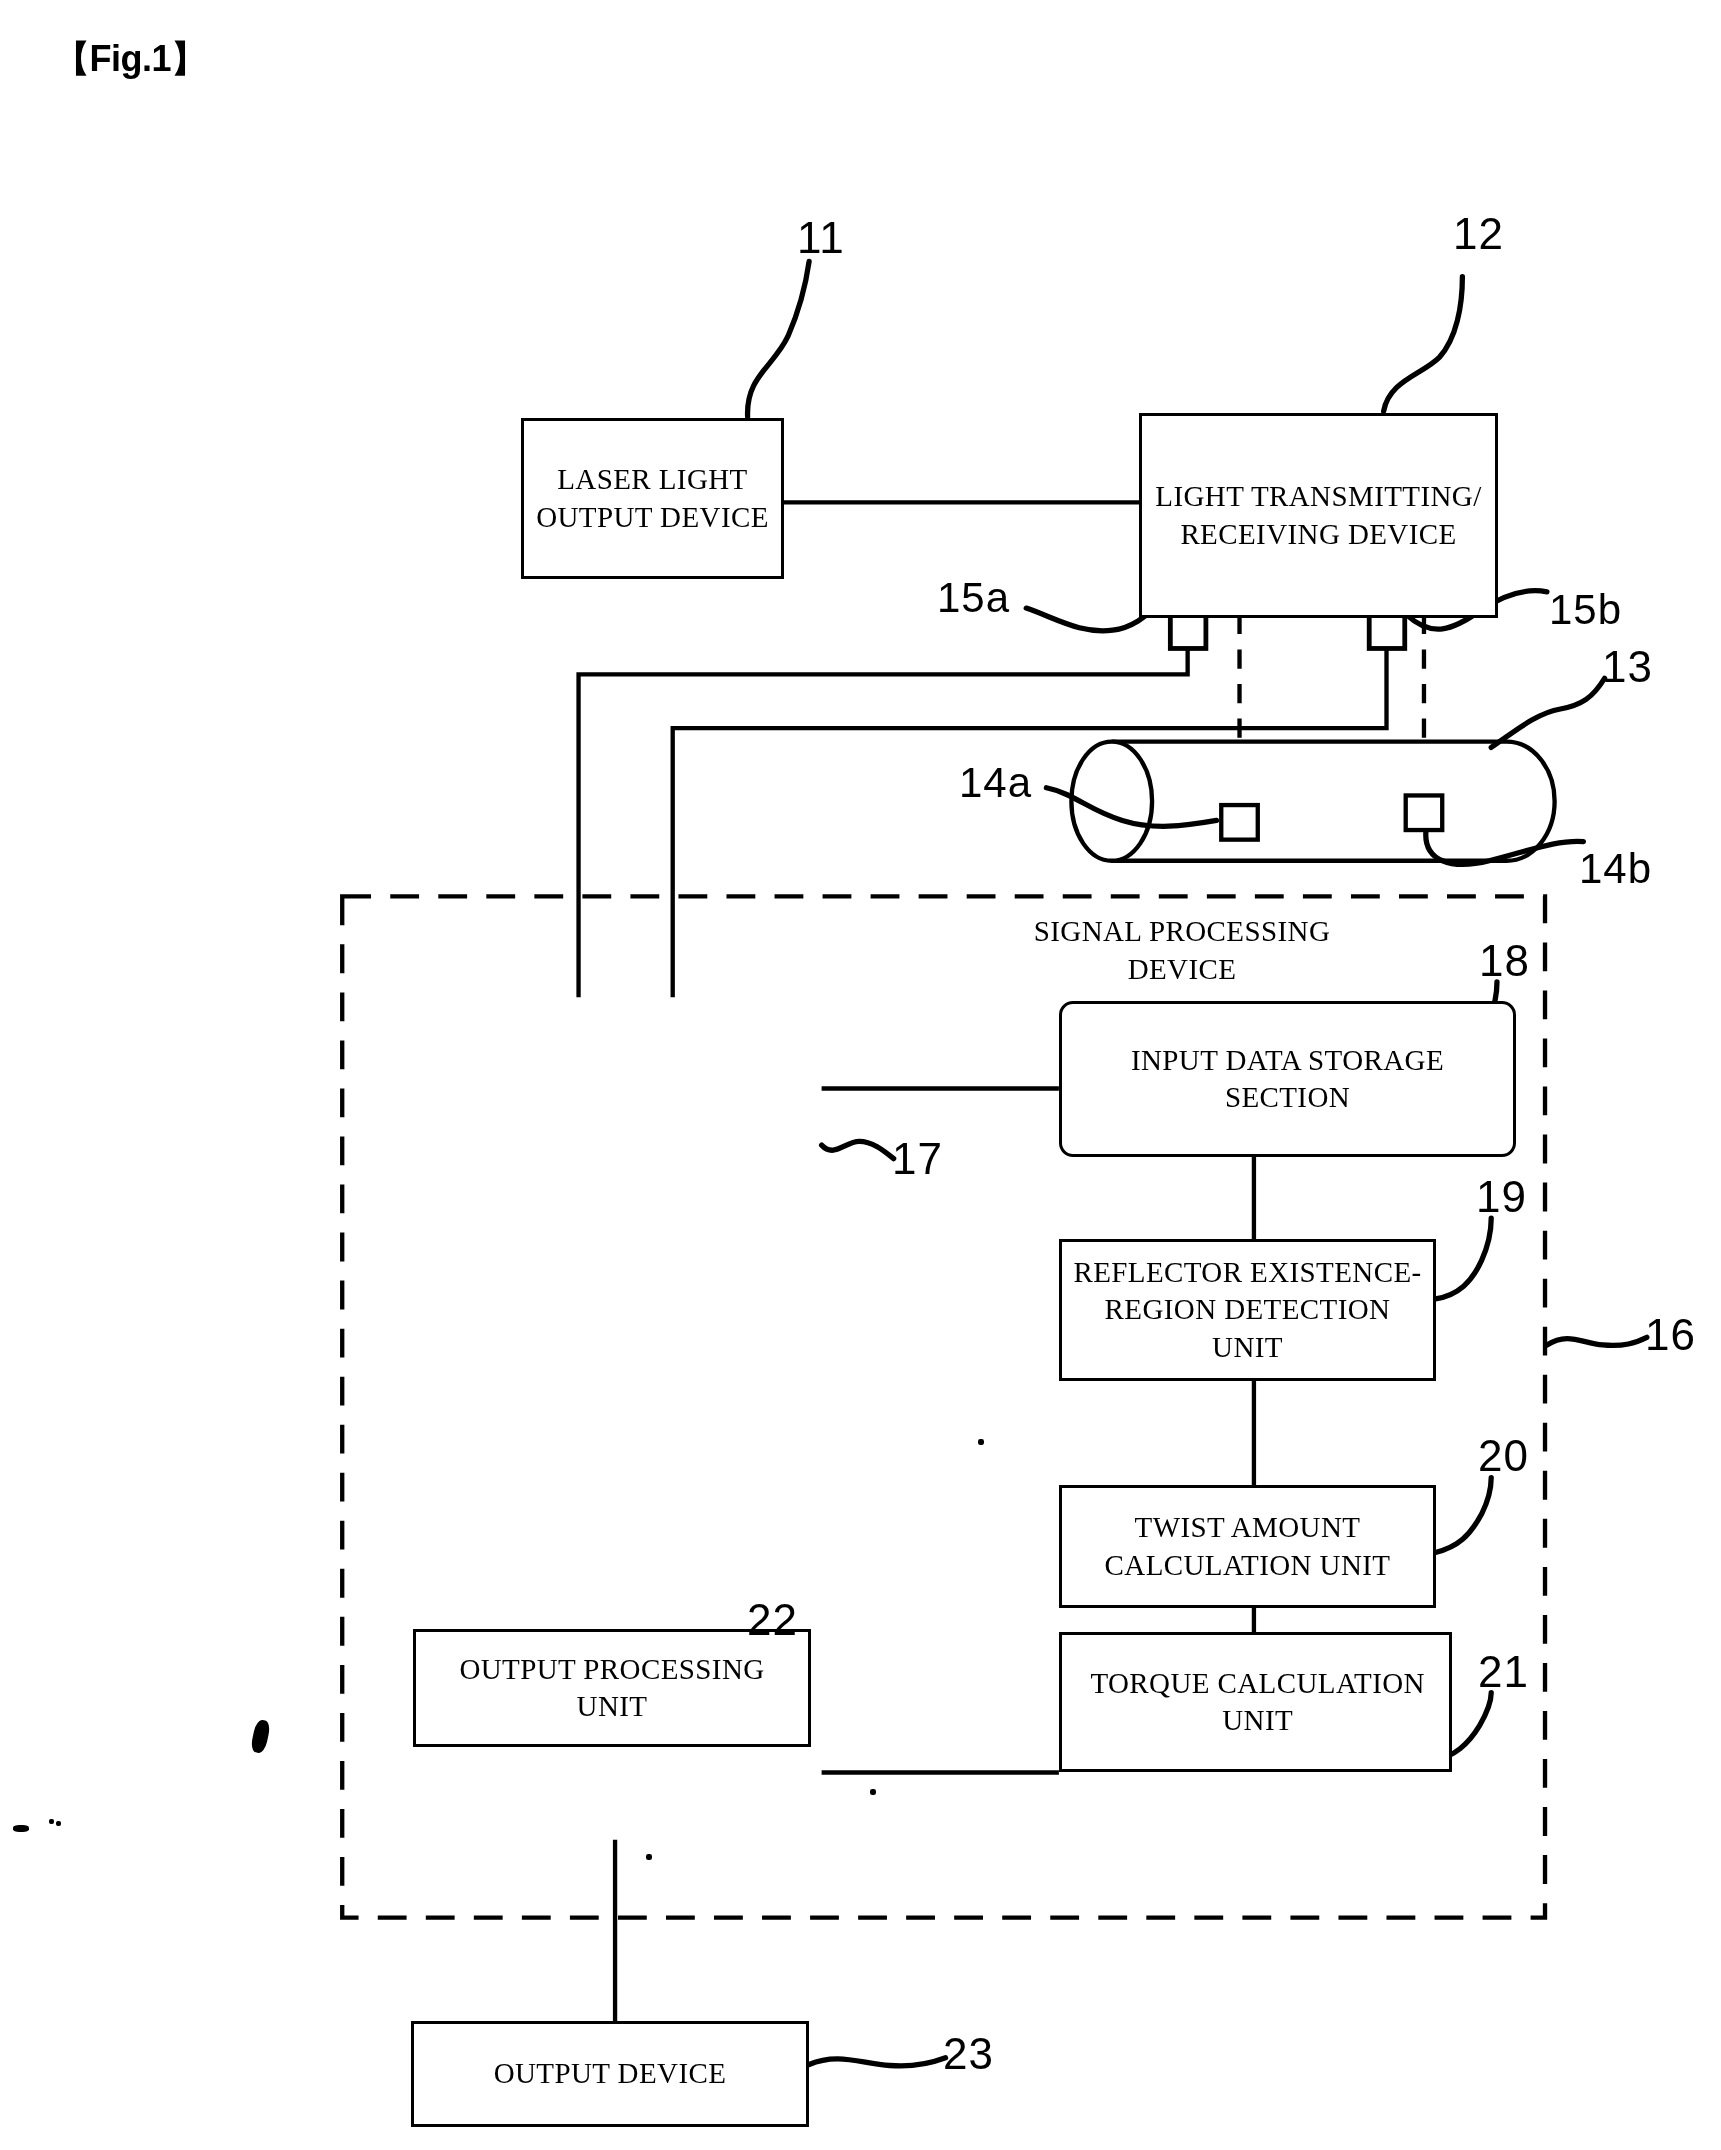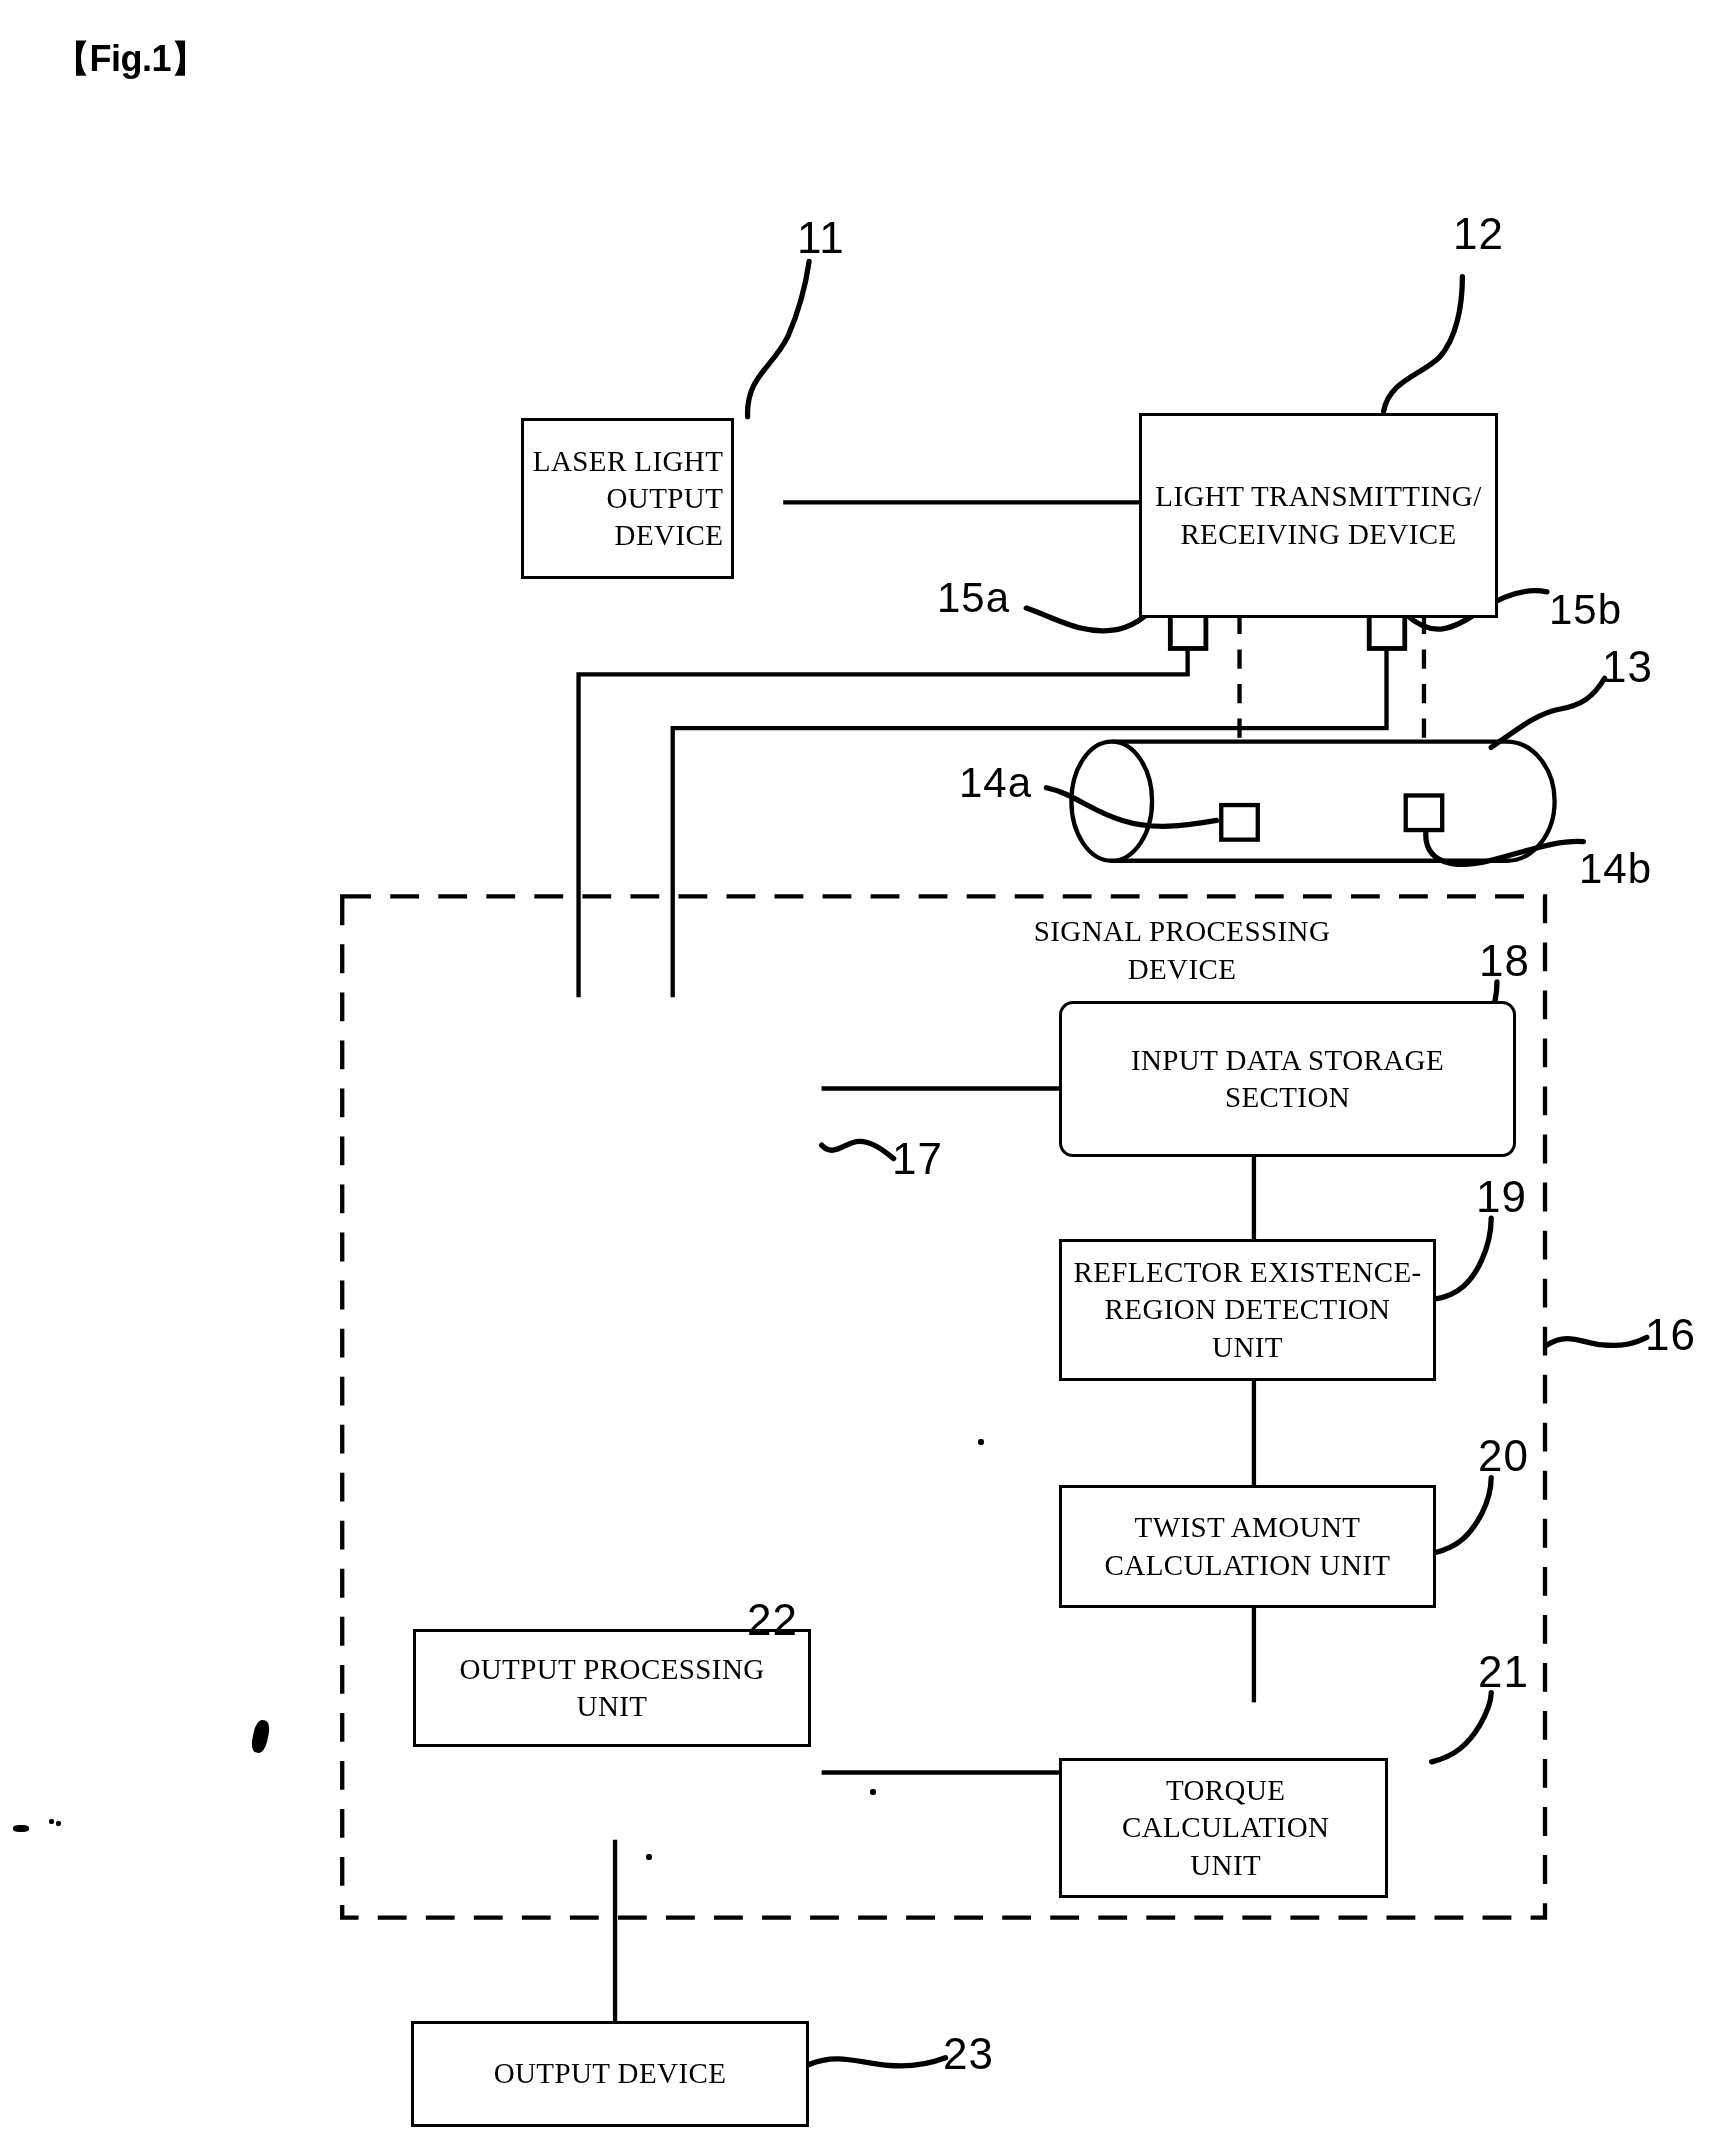--- a/index.html
+++ b/index.html
@@ -130,21 +130,21 @@
 
     <path d="M 855 1133 L 1102 1133" fill="none" stroke="#000" stroke-width="4.5"></path>
     <path d="M 1305 1203 L 1305 1290" fill="none" stroke="#000" stroke-width="4.5"></path>
     <path d="M 1305 1437 L 1305 1546" fill="none" stroke="#000" stroke-width="4.5"></path>
     <path d="M 1305 1673 L 1305 1772" fill="none" stroke="#000" stroke-width="4.5"></path>
     <path d="M 1102 1845 L 855 1845" fill="none" stroke="#000" stroke-width="4.5"></path>
     <path d="M 640 1915 L 640 2104" fill="none" stroke="#000" stroke-width="4.5"></path>
 
   </svg>
 
-  <div class="box" style="left:521px; top:418px; width:213px; height:161px;text-align:right;">
+  <div class="box" style="left:521px; top:418px; width:263px; height:161px;">
     <span class="txt">LASER LIGHT
 OUTPUT DEVICE</span>
   </div>
 
   <div class="box" style="left:1139px; top:413px; width:359px; height:205px;">
     <span class="txt">LIGHT TRANSMITTING/
 RECEIVING DEVICE</span>
   </div>
 
   <div class="grouptitle" style="left:990px; top:913px; width:384px;">SIGNAL PROCESSING
@@ -159,21 +159,21 @@
   <div class="box" style="left:1059px; top:1239px; width:377px; height:142px;">
     <span class="txt">REFLECTOR EXISTENCE-
 REGION DETECTION UNIT</span>
   </div>
 
   <div class="box" style="left:1059px; top:1485px; width:377px; height:123px;">
     <span class="txt">TWIST AMOUNT
 CALCULATION UNIT</span>
   </div>
 
-  <div class="box" style="left:1059px; top:1758px; width:329px; height:140px;padding-left:12px;">
+  <div class="box" style="left:1059px; top:1632px; width:393px; height:140px;padding-left:12px;">
     <span class="txt">TORQUE CALCULATION
 UNIT</span>
   </div>
 
   <div class="box" style="left:413px; top:1629px; width:398px; height:118px;">
     <span class="txt">OUTPUT PROCESSING
 UNIT</span>
   </div>
 
   <div class="box" style="left:411px; top:2021px; width:398px; height:106px;">

